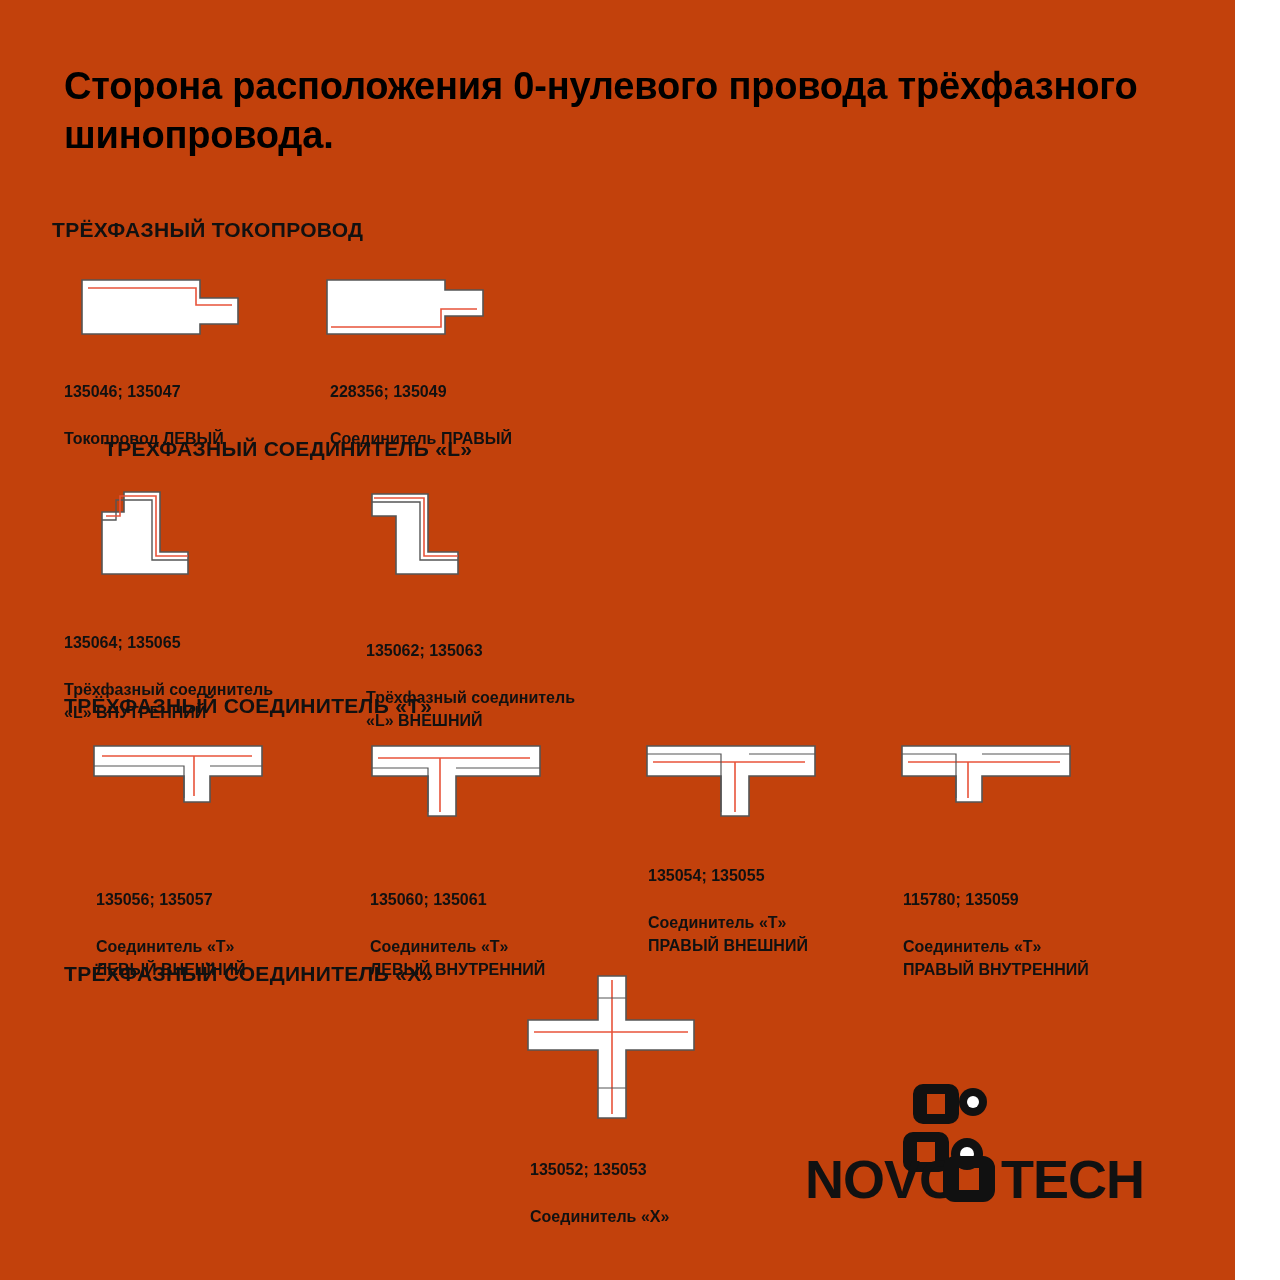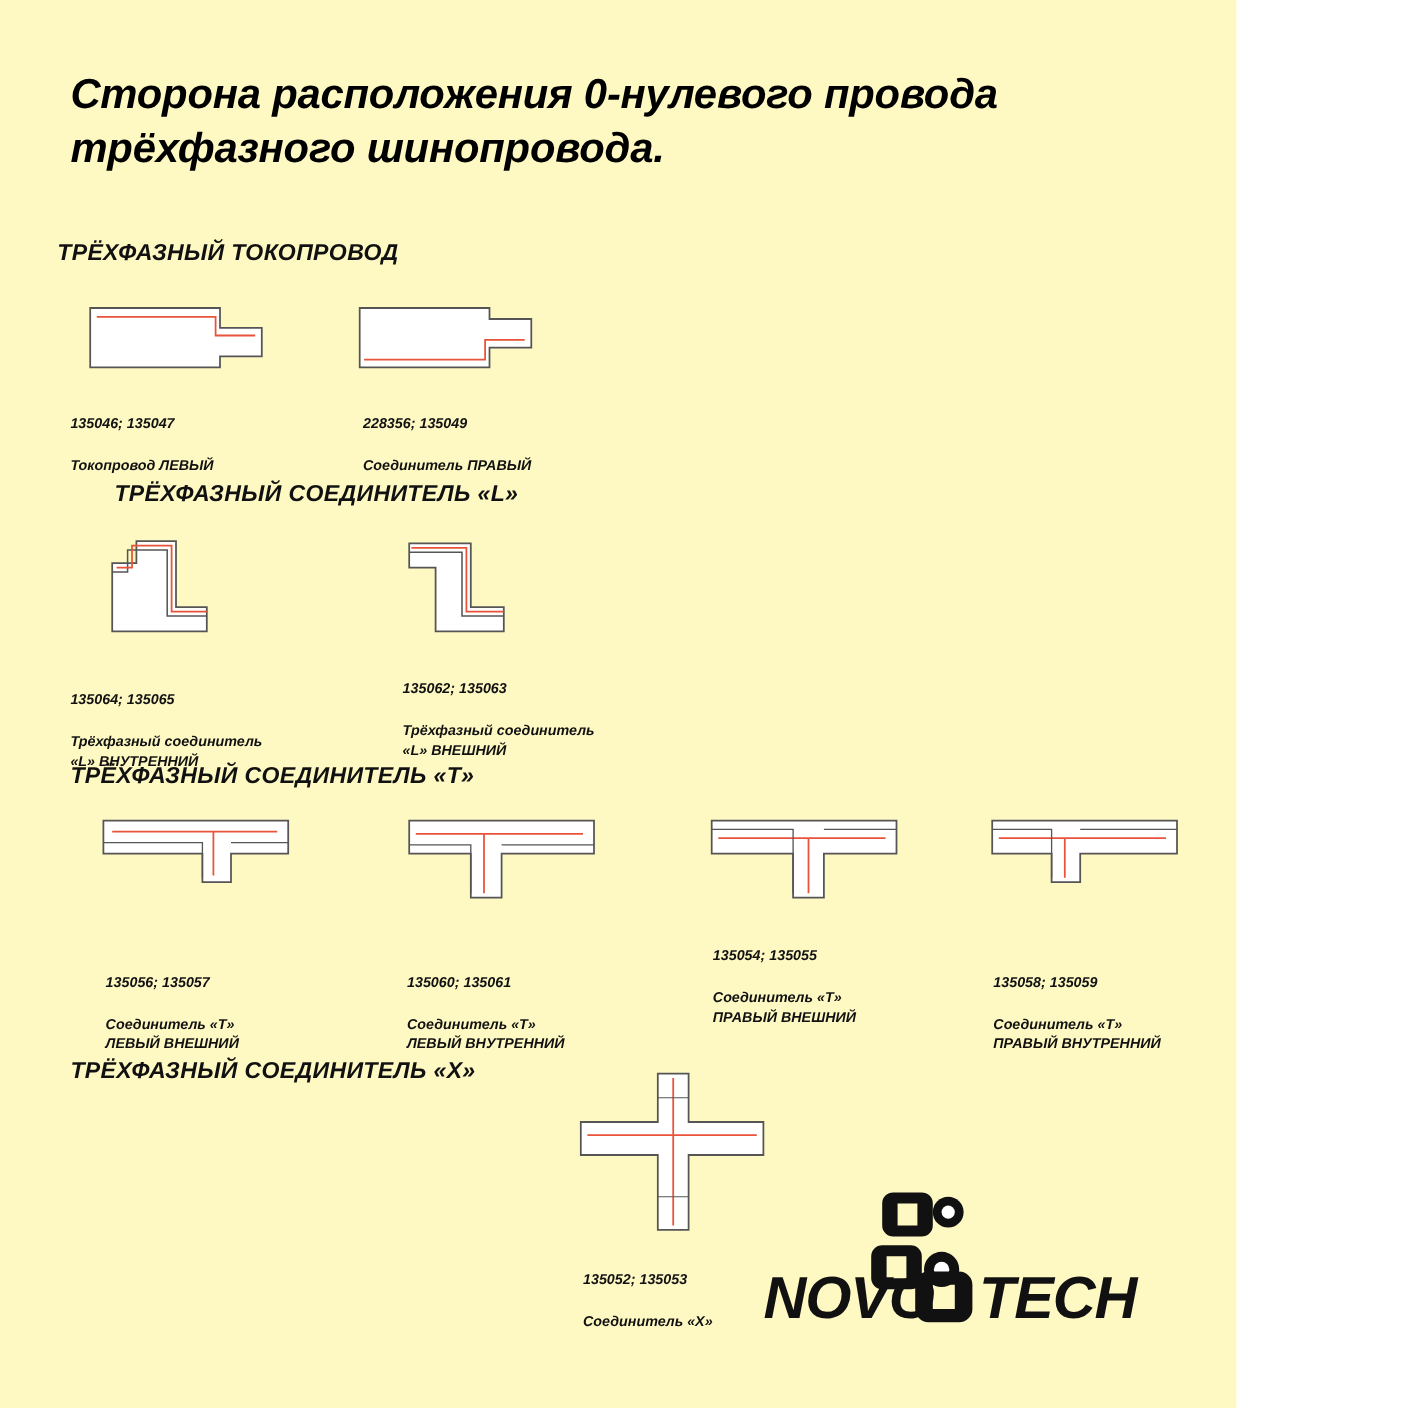--- a/index.html
+++ b/index.html
@@ -11,24 +11,23 @@
     width: 1280px;
     height: 1280px;
     font-family: "Liberation Sans", sans-serif;
     color: #111111;
     position: relative;
     overflow: hidden;
   }
   .page {
     position: absolute;
     left: 0; top: 0;
-    width: 1124px;
+    width: 1235px;
     height: 1280px;
-    background: #fef9c3;
-    font-style: italic;
+    background: #c2410c;
   }
   .title {
     position: absolute;
     left: 64px;
     top: 62px;
     width: 1100px;
     font-size: 38px;
     font-weight: bold;
     line-height: 1.28;
     letter-spacing: -0.2px;
@@ -36,21 +35,21 @@
   }
   .section-head {
     position: absolute;
     font-size: 21px;
     font-weight: bold;
     letter-spacing: 0.3px;
     color: #111111;
   }
   .caption {
     position: absolute;
-    font-size: 13px;
+    font-size: 16px;
     font-weight: bold;
     line-height: 1.45;
     color: #111111;
     white-space: pre-line;
   }
   .caption .codes { display: block; }
   .caption .desc { display: block; font-weight: bold; }
   .fig { position: absolute; }
   .fig svg { display: block; }
 
@@ -113,21 +112,21 @@
       <path d="M4 16 H54 V74 H88" fill="none" stroke="#e8533a" stroke-width="1.6"></path>
     </svg>
   </div>
 
   <div class="caption" style="left:64px; top:608px; width:260px;">
     <span class="codes">135064; 135065</span>
     <span class="desc">Трёхфазный соединитель
 «L» ВНУТРЕННИЙ</span>
   </div>
 
-  <div class="caption" style="left:366px; top:598px; width:290px;">
+  <div class="caption" style="left:366px; top:616px; width:290px;">
     <span class="codes">135062; 135063</span>
     <span class="desc">Трёхфазный соединитель
 «L» ВНЕШНИЙ</span>
   </div>
 
   <div class="section-head" style="left:64px; top:694px;text-align:right;">ТРЁХФАЗНЫЙ СОЕДИНИТЕЛЬ «Т»</div>
 
   <div class="fig" style="left:92px; top:736px;">
     <svg width="180" height="110" viewBox="0 0 180 110">
       <path d="M2 10 H170 V40 H118 V66 H92 V40 H2 Z" fill="#ffffff" stroke="#555" stroke-width="1.6"></path>
@@ -180,21 +179,21 @@
 ЛЕВЫЙ ВНУТРЕННИЙ</span>
   </div>
 
   <div class="caption" style="left:648px; top:841px; width:250px;">
     <span class="codes">135054; 135055</span>
     <span class="desc">Соединитель «Т»
 ПРАВЫЙ ВНЕШНИЙ</span>
   </div>
 
   <div class="caption" style="left:903px; top:865px; width:270px;">
-    <span class="codes">135058; 135059</span>
+    <span class="codes">115780; 135059</span>
     <span class="desc">Соединитель «Т»
 ПРАВЫЙ ВНУТРЕННИЙ</span>
   </div>
 
   <div class="section-head" style="left:64px; top:962px;text-align:center;">ТРЁХФАЗНЫЙ СОЕДИНИТЕЛЬ «Х»</div>
 
   <div class="fig" style="left:520px; top:968px;">
     <svg width="180" height="160" viewBox="0 0 180 160">
       <path d="M78 8 H106 V52 H174 V82 H106 V150 H78 V82 H8 V52 H78 Z" fill="#ffffff" stroke="#555" stroke-width="1.6"></path>
       <path d="M92 12 V146" fill="none" stroke="#e8533a" stroke-width="1.6"></path>

